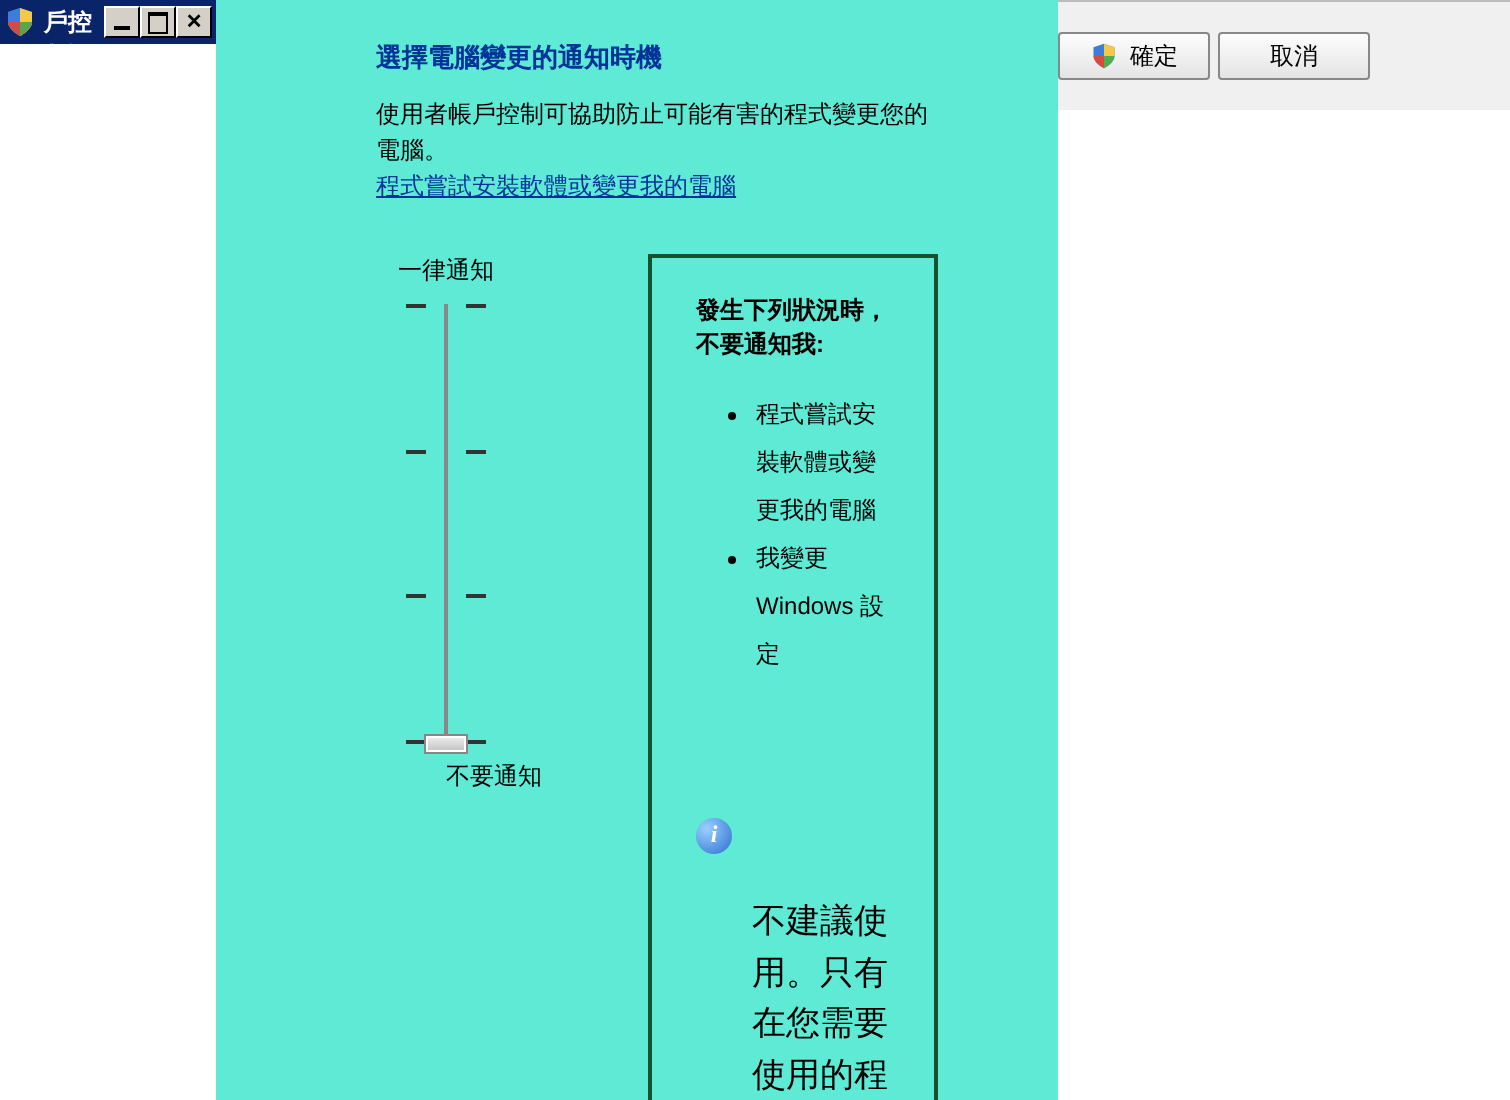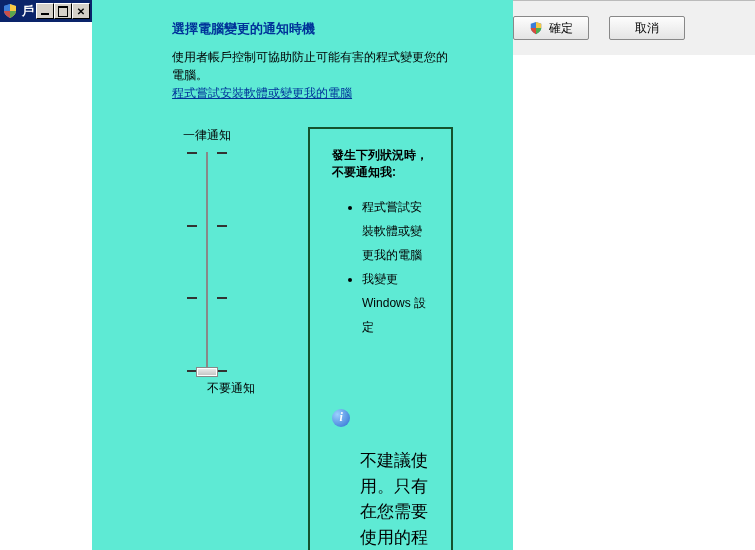--- a/index.html
+++ b/index.html
@@ -201,21 +201,21 @@
       margin-top: 39px;
     }
     .footer {
       border-top: 1px solid #bbb;
       background: #eee;
       background: #f0f0f0;
       height: 55px;
       display: flex;
       justify-content: flex-end;
       align-items: center;
-      gap: 20px;
+      gap: 4px;
       padding-right: 70px;
     }
     .btn {
       height: 24px;
       min-width: 76px;
       padding: 0 12px;
       background: linear-gradient(to bottom, #fdfdfd, #e4e4e4);
       border: 1px solid #888;
       border-radius: 2px;
       font-size: 12px;

